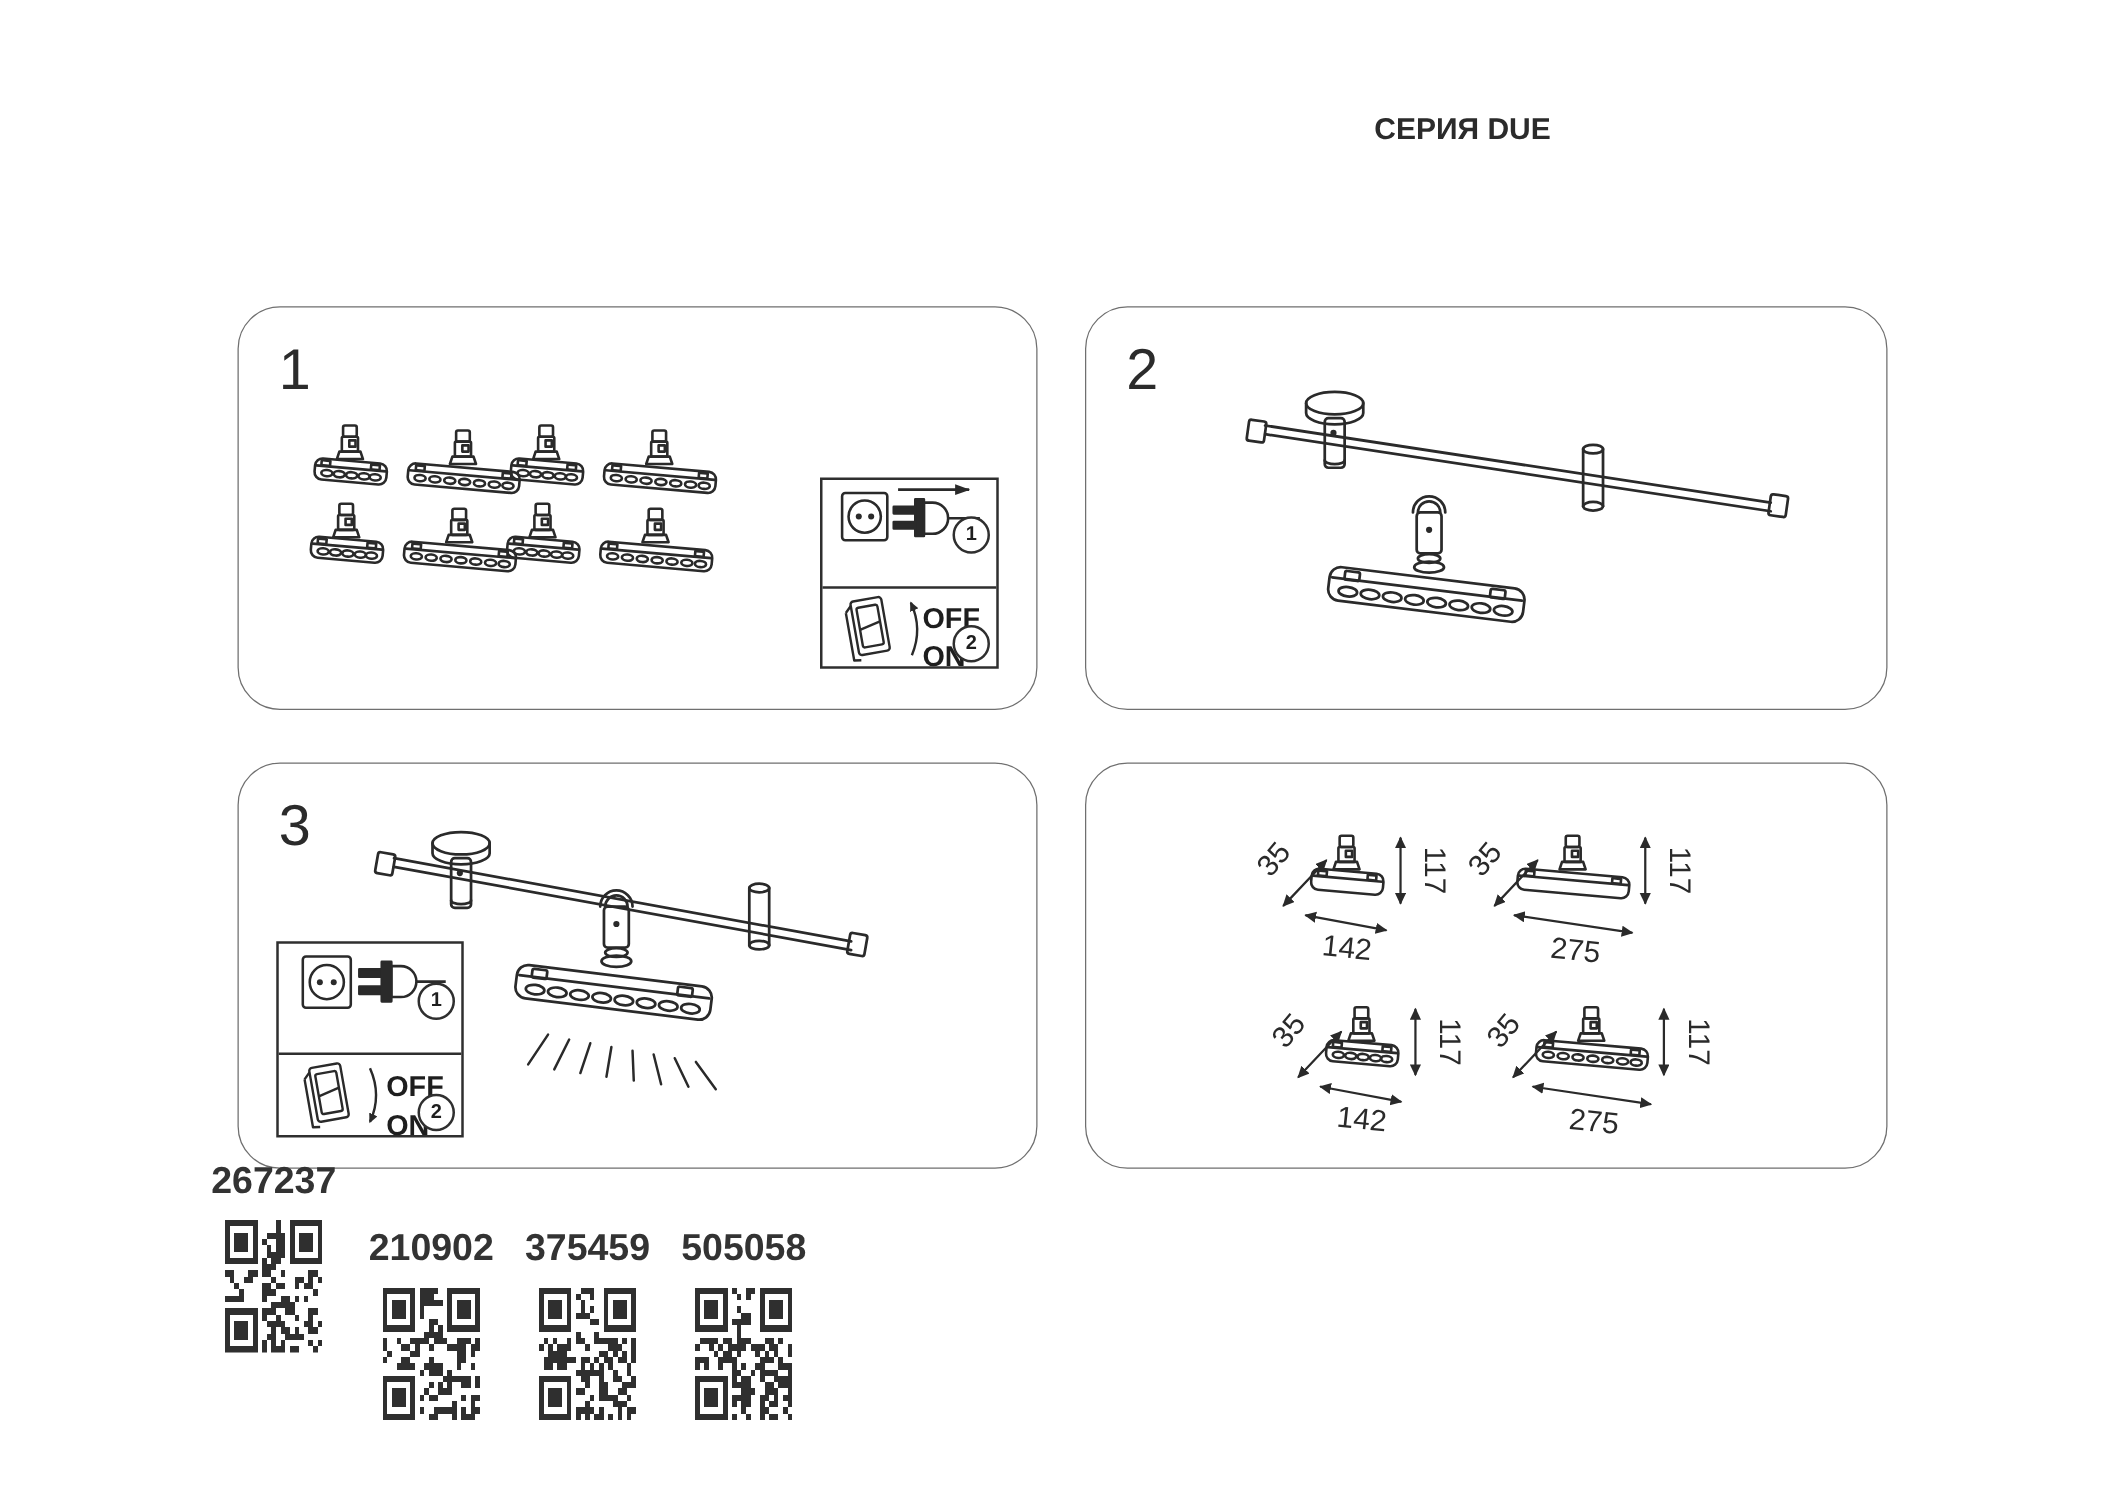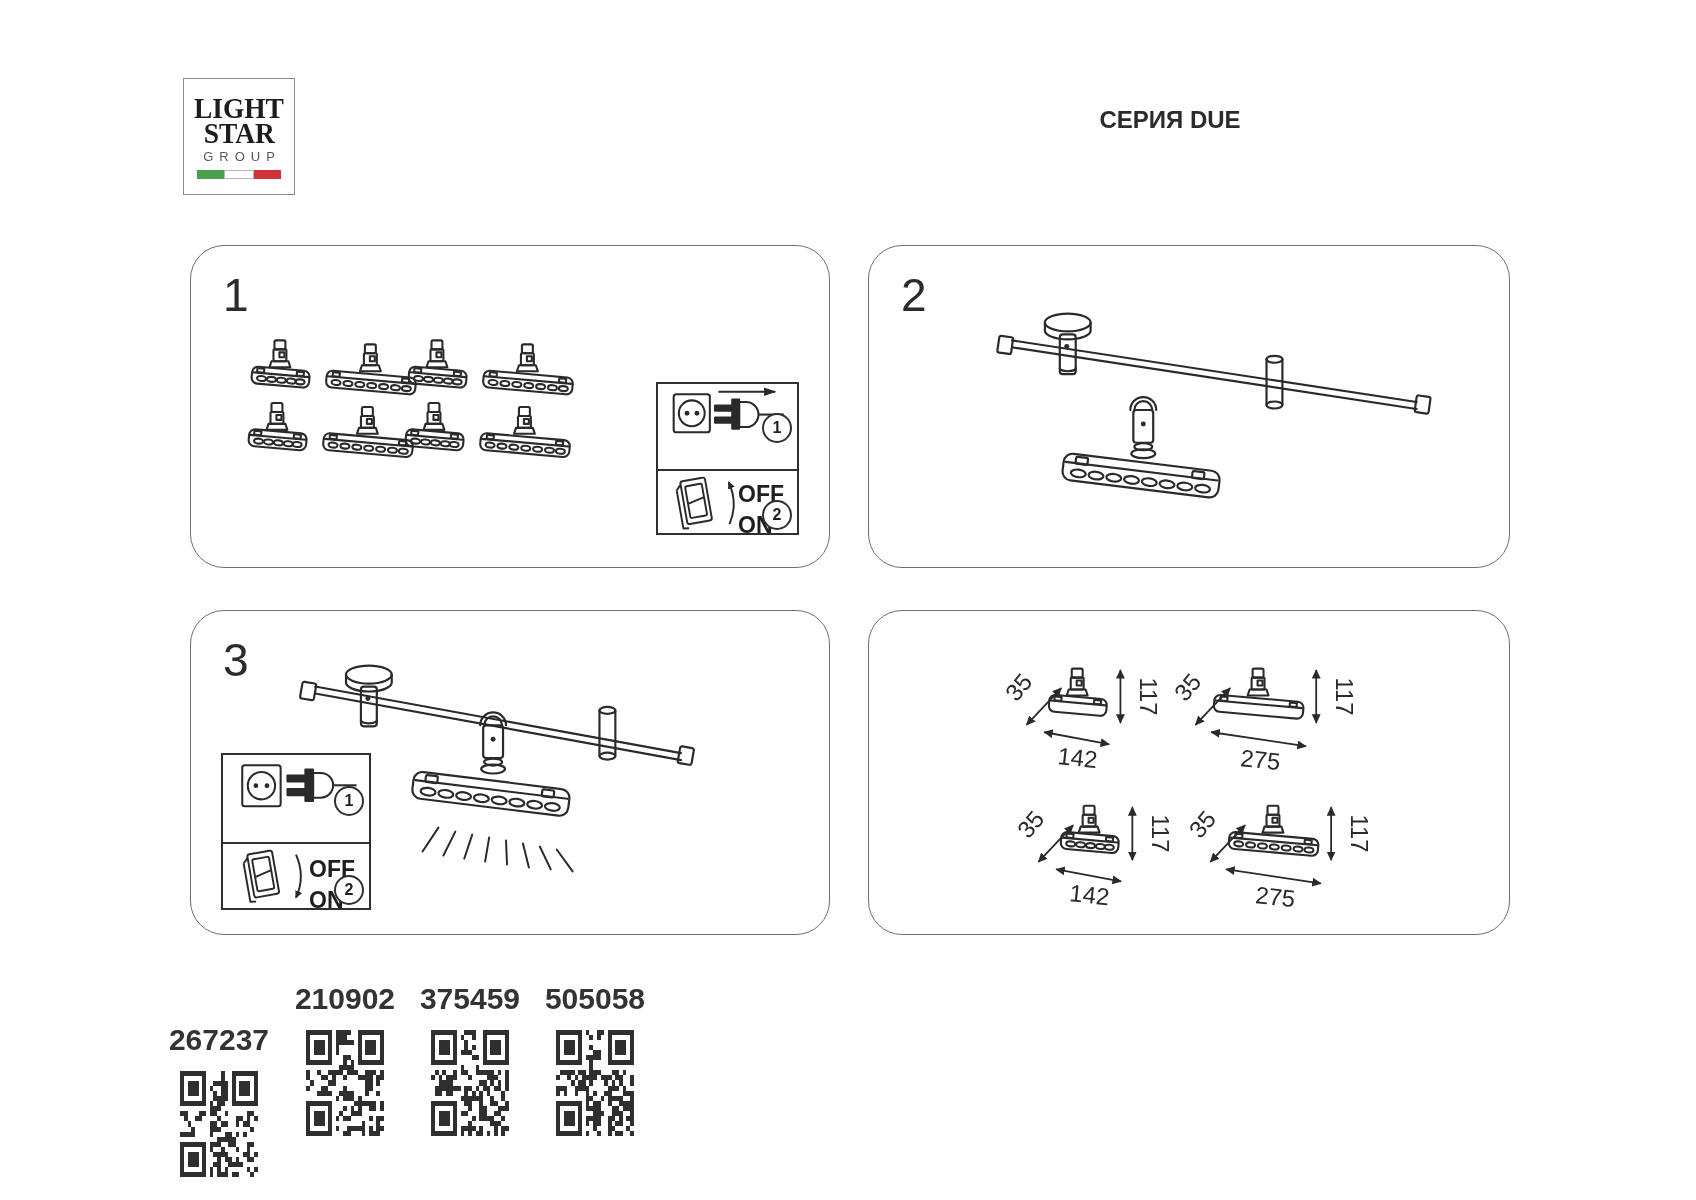--- a/index.html
+++ b/index.html
@@ -14,21 +14,21 @@
              line-height:25px;color:#1d1d1d;letter-spacing:0px;transform:scale(0.98,1.08);}
   .logo-group{font-size:13px;letter-spacing:6px;color:#5a5a5a;margin-top:4px;padding-left:6px;}
   .logo-flag{display:flex;height:9px;width:84px;margin-top:6px;}
   .flag-green{flex:1;background:#4ba04f;}
   .flag-white{flex:1;background:#fff;border:1px solid #b5b5b5;box-sizing:border-box;}
   .flag-red{flex:1;background:#cf3339;}
 
   .title{position:absolute;left:286px;top:82px;width:580px;
          font-size:30px;font-weight:700;line-height:41px;color:#242424;}
   .series-block{position:absolute;left:930px;top:90px;width:480px;text-align:center;color:#2b2b2b;}
-  .series-title{font-size:24px;font-weight:700;margin-top:16px;}
+  .series-title{font-size:24px;font-weight:700;}
   .articles{font-size:31px;font-weight:700;line-height:41px;margin-top:6px;}
 
   
   .panel{position:absolute;border:1.5px solid #6f6f6f;border-radius:34px;background:#fff;box-sizing:border-box;}
   #panel1{left:190px;top:245px;width:640px;height:323px;}
   #panel2{left:868px;top:245px;width:642px;height:323px;}
   #panel3{left:190px;top:610px;width:640px;height:325px;}
   #panel4{left:868px;top:610px;width:642px;height:325px;}
   .step-num{position:absolute;left:32px;top:22px;font-size:46px;font-weight:400;color:#2b2b2b;}
   .scene{position:absolute;left:0;top:0;width:100%;height:100%;}
@@ -45,21 +45,21 @@
         font-size:16px;font-weight:700;color:#1e1e1e;background:#fff;}
   .onoff{position:absolute;left:86px;top:10px;font-weight:700;font-size:23px;line-height:31px;color:#1e1e1e;}
   #pbox1{left:465px;top:136px;width:143px;height:153px;}
   #pbox3{left:30px;top:142px;width:150px;height:157px;}
   #pbox1 .onoff{left:80px;top:8px;}
 
   
   .qr-item{position:absolute;width:124px;text-align:center;}
   .qr-label{font-size:30px;font-weight:700;color:#333;}
   .qr-box{margin:14px auto 0;width:78px;height:106px;}
-  #qr-item0{left:157px;top:1023px;}
+  #qr-item0{left:157px;top:928px;}
   #qr-item1{left:283px;top:982px;}
   #qr-item2{left:408px;top:982px;}
   #qr-item3{left:533px;top:982px;}
 </style>
 </head>
 <body>
 
 <div class="page">
 
   <svg width="0" height="0" style="position:absolute" aria-hidden="true">
@@ -157,30 +157,20 @@
         <ellipse cx="52" cy="19" rx="7.5" ry="3.8"></ellipse>
         <ellipse cx="70" cy="19" rx="7.5" ry="3.8"></ellipse>
         <ellipse cx="88" cy="19" rx="7.5" ry="3.8"></ellipse>
         <ellipse cx="106" cy="19" rx="7.5" ry="3.8"></ellipse>
         <ellipse cx="124" cy="19" rx="7.5" ry="3.8"></ellipse>
         <ellipse cx="142" cy="19" rx="7.5" ry="3.8"></ellipse>
       </g>
     </defs>
   </svg>
 
-  <div class="logo">
-    <div class="logo-word">LIGHT</div>
-    <div class="logo-word">STAR</div>
-    <div class="logo-group">GROUP</div>
-    <div class="logo-flag">
-      <div class="flag-green"></div>
-      <div class="flag-white"></div>
-      <div class="flag-red"></div>
-    </div>
-  </div>
 
 
   <div class="series-block">
     <div class="series-title">СЕРИЯ DUE</div>
   </div>
 
   <div class="panel" id="panel1">
     <div class="step-num">1</div>
     <svg class="scene" viewBox="0 0 640 323">
       <g stroke="#2a2a2a" fill="none" stroke-width="2.1" stroke-linejoin="round" stroke-linecap="round">

